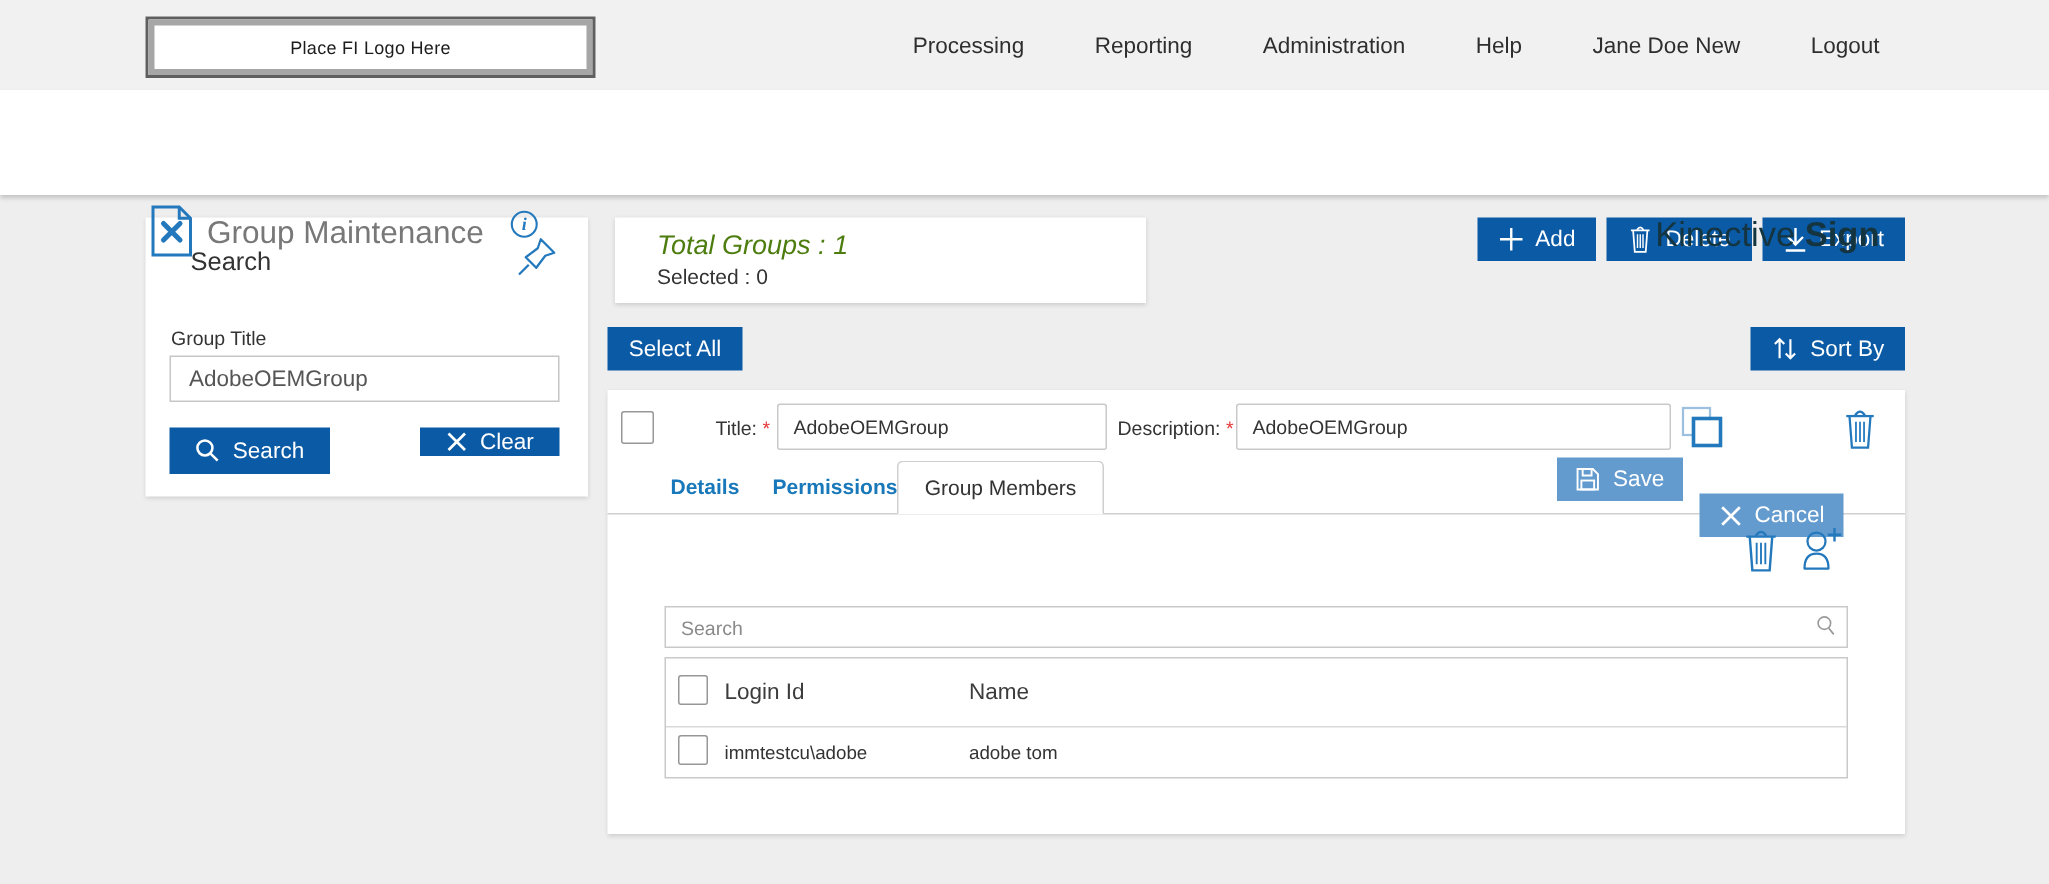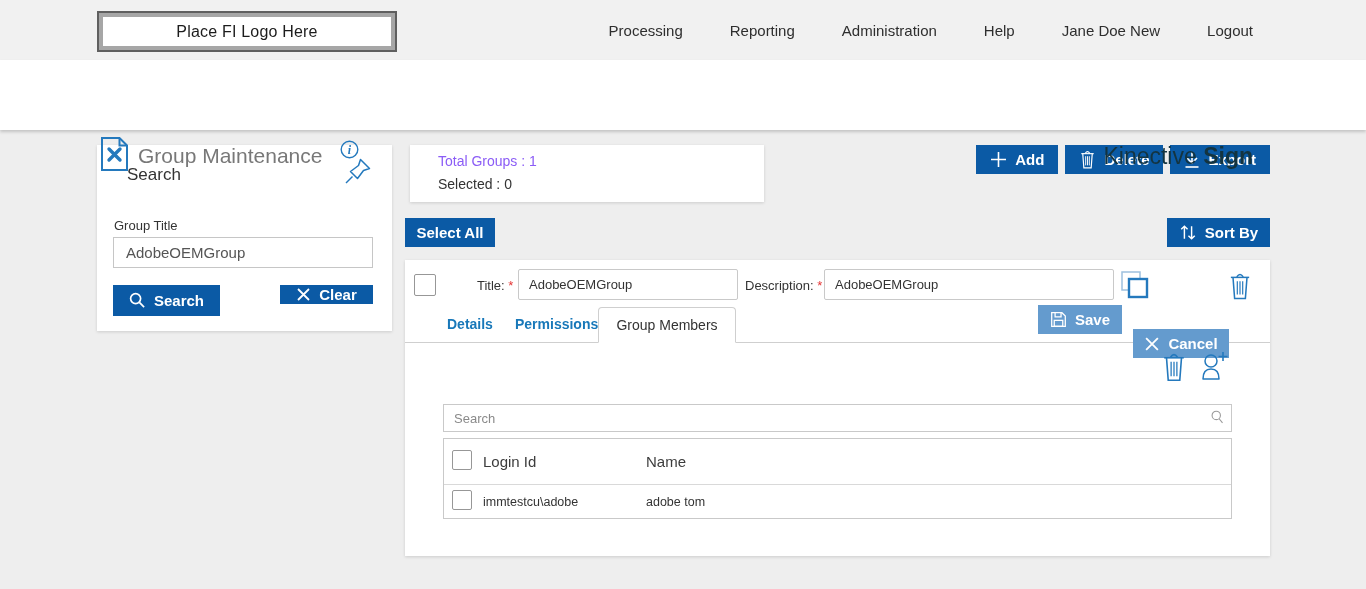--- a/index.html
+++ b/index.html
@@ -4,21 +4,21 @@
 <style>
   * { margin:0; padding:0; box-sizing:border-box; }
   html,body { width:1366px; height:589px; overflow:hidden;
     font-family:"Liberation Sans", sans-serif; background:#eeeeee; }
 
   
   .topbar { position:absolute; left:0; top:0; width:1366px; height:60px; background:#f1f1f1; }
   .logo-box { position:absolute; left:97px; top:11px; width:300px; height:41px;
     background:#fff; border:2px solid #5f5f5f; box-shadow:inset 0 0 0 4px #a6a6a6;
     display:flex; align-items:center; justify-content:center;
-    font-size:16px; color:#1c1c1c; letter-spacing:.2px; }
+    font-size:12px; color:#1c1c1c; letter-spacing:.2px; }
   .topnav { position:absolute; right:113px; top:0; height:60px;
     display:flex; align-items:center; gap:47px; }
   .topnav span { font-size:15px; color:#2e2e2e; cursor:pointer; white-space:nowrap; }
 
   
   .pagehead { position:absolute; left:0; top:60px; width:1366px; height:70px; background:#fff;
     box-shadow:0 2px 3px rgba(0,0,0,.18); z-index:2; }
   .doc-icon { position:absolute; left:100px; top:76px; }
   .page-title { position:absolute; left:138px; top:84px; font-size:21px; color:#787878; }
   .info-icon { position:absolute; left:340px; top:80px; }
@@ -29,28 +29,28 @@
   .card { position:absolute; background:#fff; box-shadow:0 1px 3px rgba(0,0,0,.14); }
   .search-card { left:97px; top:145px; width:295px; height:186px; }
   .search-title { position:absolute; left:30px; top:20px; font-size:17px; color:#333; }
   .pin-icon { position:absolute; right:20px; top:12px; }
   .group-title-label { position:absolute; left:17px; top:73px; font-size:13px; color:#333; }
   .group-title-input { position:absolute; left:16px; top:92px; width:260px; height:31px;
     border:1px solid #c6c6c6; font-size:15px; color:#555; padding-left:12px;
     font-family:"Liberation Sans", sans-serif; background:#fff; }
 
   .btn { display:flex; align-items:center; justify-content:center; gap:8px;
-    background:#0b5aa5; color:#fff; font-size:15px; font-weight:bold;
+    background:#0b5aa5; color:#fff; font-size:15px; font-weight:normal;
     border:none; cursor:pointer; font-family:"Liberation Sans", sans-serif; }
   .btn svg { flex:0 0 auto; }
   .btn-search { position:absolute; left:16px; top:140px; width:107px; height:31px; }
   .btn-clear { position:absolute; left:183px; top:140px; width:93px; height:19px; }
 
   .stats-card { left:410px; top:145px; width:354px; height:57px; }
-  .stats-line1 { position:absolute; left:28px; top:8px; font-size:14px; color:#8b5cf6; }
+  .stats-line1 { position:absolute; left:28px; top:8px; font-size:18px; color:#4d7c0f;font-style:italic; }
   .stats-line2 { position:absolute; left:28px; top:31px; font-size:14px; color:#333; }
 
   .toolbar { position:absolute; right:96px; top:145px; display:flex; gap:7px; }
   .toolbar .btn { height:29px; padding:0 14px; }
 
   .btn-select-all { position:absolute; left:405px; top:218px; width:90px; height:29px; }
   .btn-sort-by  { position:absolute; left:1167px; top:218px; width:103px; height:29px; }
 
   
   .main-card { left:405px; top:260px; width:865px; height:296px; }

